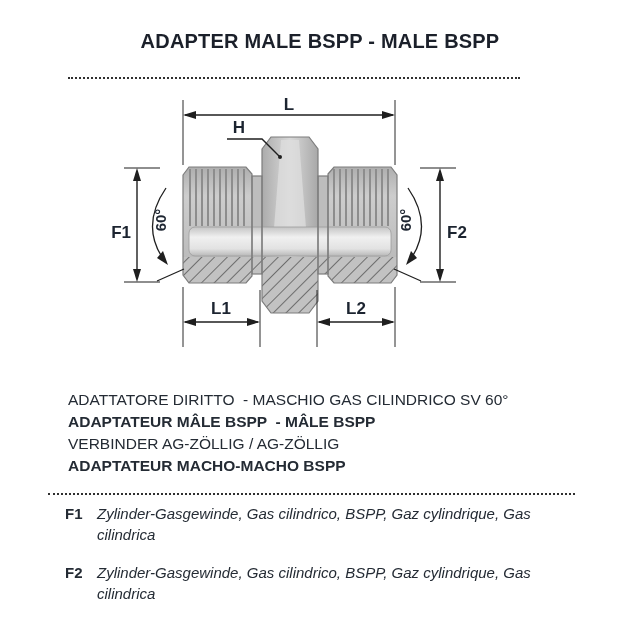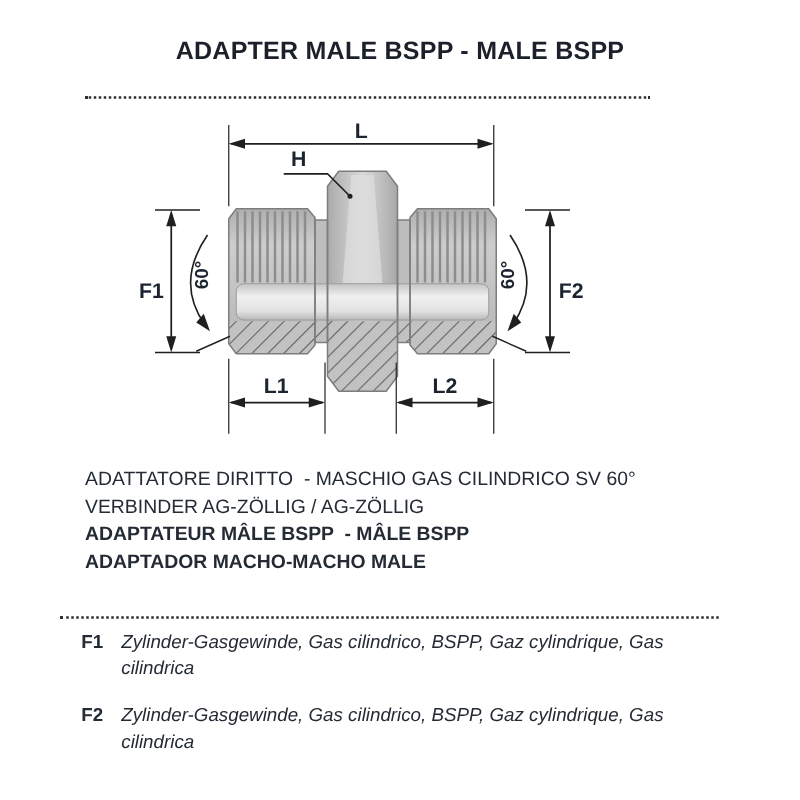--- a/index.html
+++ b/index.html
@@ -18,21 +18,21 @@
     font-size:20px; font-weight:bold;
     letter-spacing:0.2px;
     color:#1b202a;
   }
   .dotted-rule { position:absolute; border-top:2px dotted #2f2f2f; height:0; }
   .rule-top    { top:77px;  left:68px; width:452px; }
   .rule-mid    { top:493px; left:48px; width:527px; }
 
   .diagram-wrap { position:absolute; top:88px; left:100px; width:460px; height:272px; }
 
-  .desc-block { position:absolute; top:373px; left:68px; width:540px; }
+  .desc-block { position:absolute; top:389px; left:68px; width:540px; }
   .desc-line  { font-size:15.5px; line-height:22px; white-space:pre; color:#242b34; }
   .desc-line.bold { font-weight:bold; }
 
   .legend-block { position:absolute; top:503px; left:65px; width:500px; }
   .legend-row   { display:flex; margin-bottom:17px; }
   .legend-key   { width:32px; flex:0 0 32px; font-size:15px; font-weight:bold; line-height:21px; }
   .legend-text  { width:445px; font-size:15px; line-height:21px;font-style:italic; }
 
   svg text {
     font-family:"Liberation Sans", sans-serif;
@@ -192,23 +192,23 @@
     <line x1="319" y1="322" x2="393" y2="322"></line>
     <polygon points="317,322 330,318 330,326" fill="#1f1f1f" stroke="none"></polygon>
     <polygon points="395,322 382,318 382,326" fill="#1f1f1f" stroke="none"></polygon>
   </g>
   <text x="356" y="314" text-anchor="middle">L2</text>
 </svg>
 </div>
 
 <div class="desc-block">
   <div class="desc-line">ADATTATORE DIRITTO  - MASCHIO GAS CILINDRICO SV 60°</div>
+  <div class="desc-line bold">ADAPTATEUR MÂLE BSPP  - MÂLE BSPP</div>
   <div class="desc-line">VERBINDER AG-ZÖLLIG / AG-ZÖLLIG</div>
-  <div class="desc-line bold">ADAPTATEUR MÂLE BSPP  - MÂLE BSPP</div>
-  <div class="desc-line bold">ADAPTADOR MACHO-MACHO MALE</div>
+  <div class="desc-line bold">ADAPTATEUR MACHO-MACHO BSPP</div>
 </div>
 
 <div class="dotted-rule rule-mid"></div>
 
 <div class="legend-block">
   <div class="legend-row">
     <div class="legend-key">F1</div>
     <div class="legend-text">Zylinder-Gasgewinde, Gas cilindrico, BSPP, Gaz cylindrique, Gas cilindrica</div>
   </div>
   <div class="legend-row">

